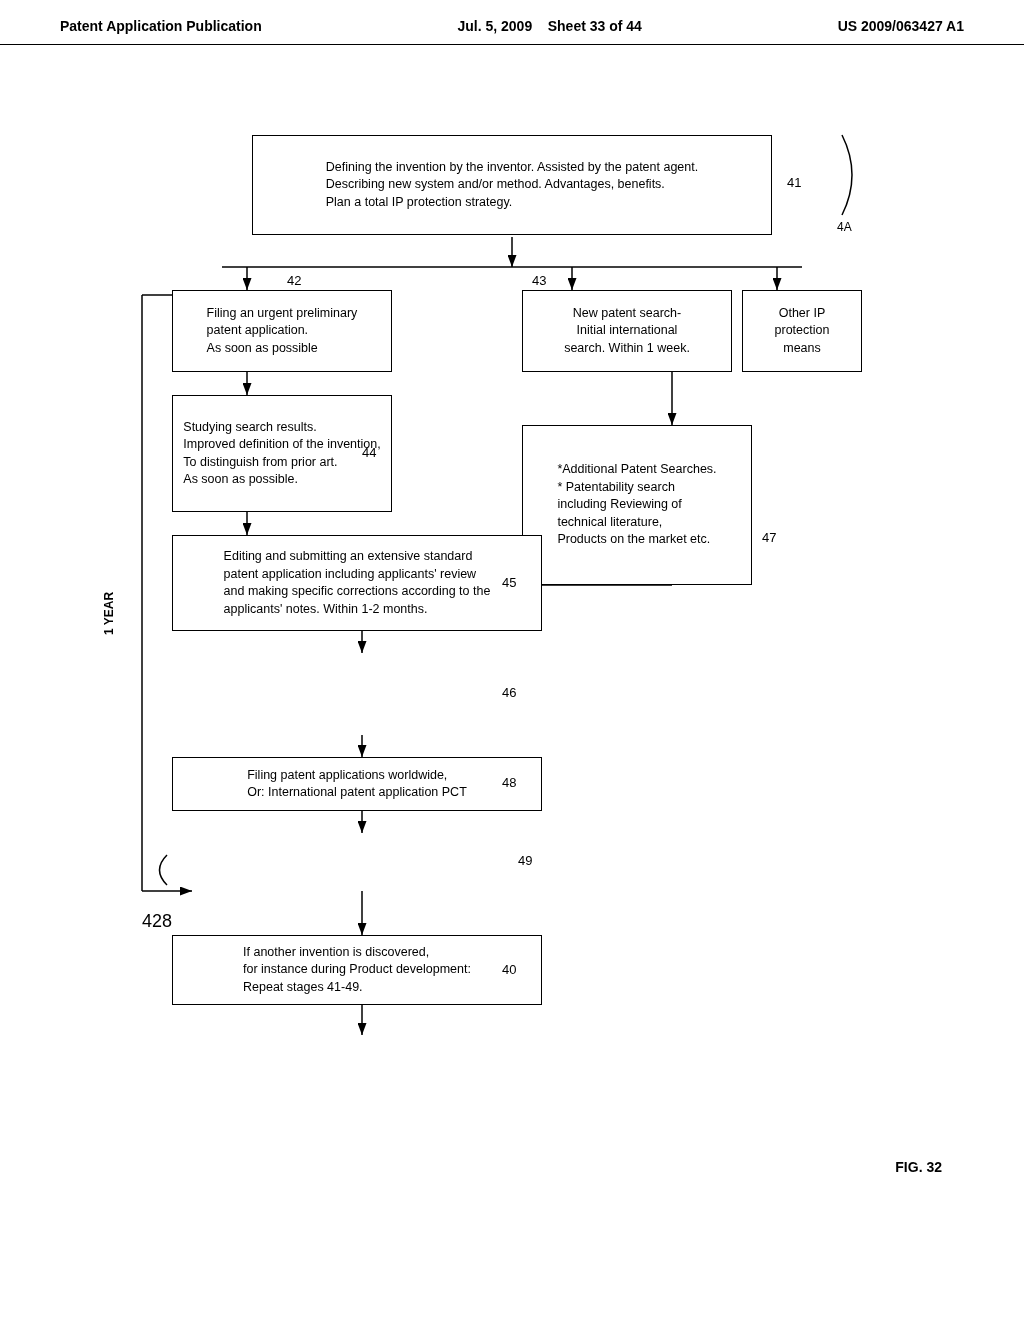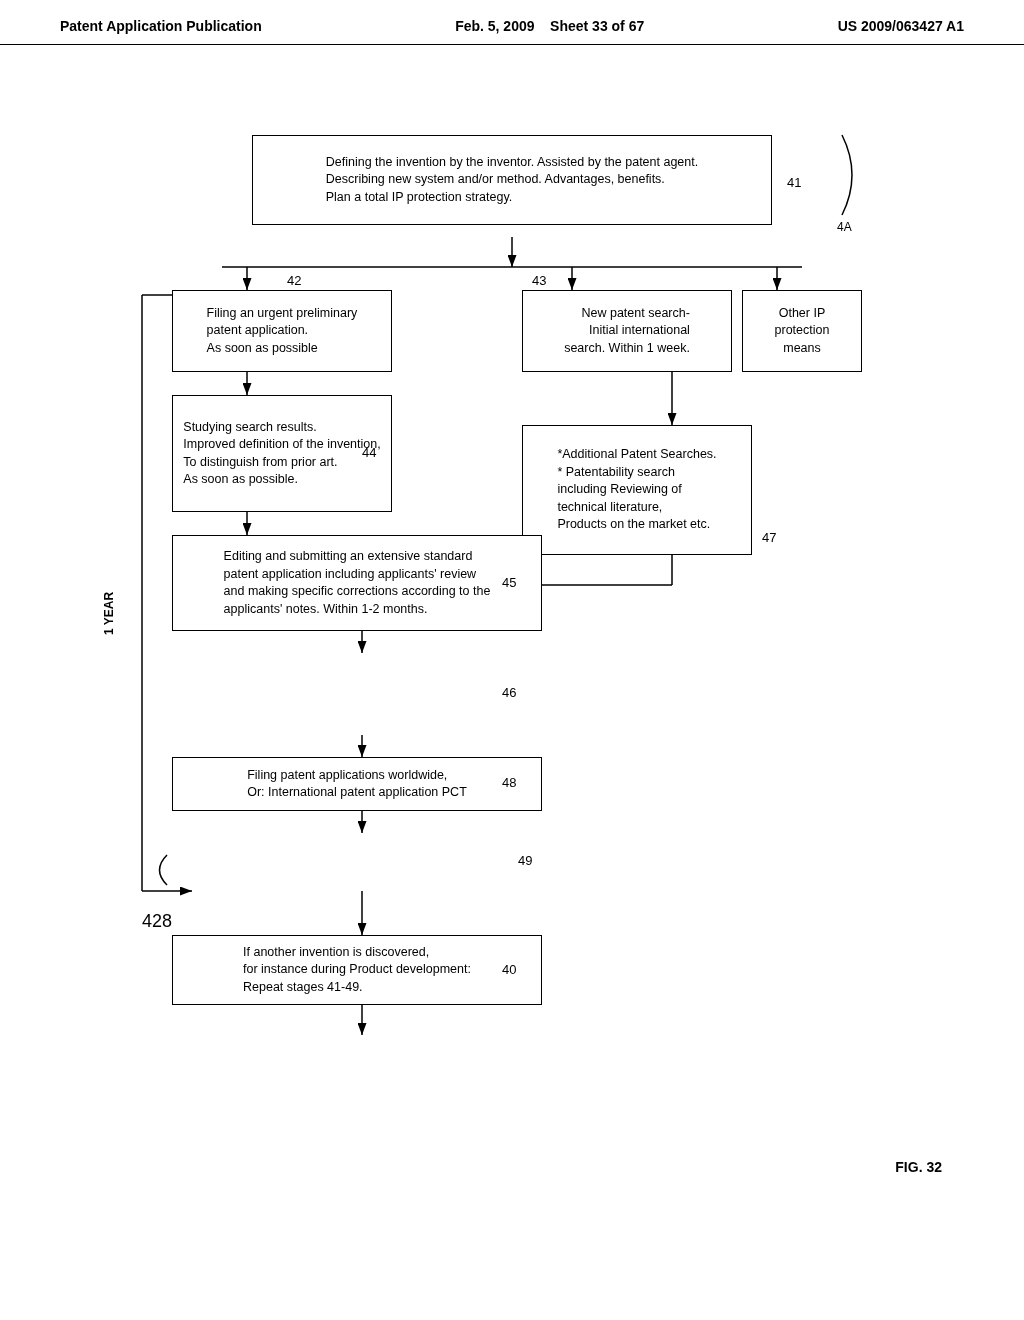--- a/index.html
+++ b/index.html
@@ -107,22 +107,22 @@
     }
   </style>
 </head>
 <body>
 
 <div class="page">
 
   <div class="header">
     <div class="header-left">Patent Application Publication</div>
     <div class="header-center">
-      <span>Feb. 5, 2009</span>&nbsp;&nbsp;&nbsp;
-      <span>Sheet 33 of 67</span>
+      <span>Jul. 5, 2009</span>&nbsp;&nbsp;&nbsp;
+      <span>Sheet 33 of 44</span>
     </div>
     <div class="header-right">US 2009/063427 A1</div>
   </div>
 
   <div class="content">
     <div class="flowchart" style="height:1150px;">
 
       <svg class="fc-svg" viewBox="0 0 860 1150" xmlns="http://www.w3.org/2000/svg">
         <defs>
           <marker id="arrowhead" markerWidth="8" markerHeight="6" refX="8" refY="3" orient="auto">
@@ -170,47 +170,47 @@
 
         <line x1="90" y1="220" x2="110" y2="220" stroke="#000" stroke-width="1.5" marker-end="url(#arrowhead)"></line>
 
         <line x1="90" y1="816" x2="110" y2="816" stroke="#000" stroke-width="1.5" marker-end="url(#arrowhead)"></line>
 
         <path d="M 85 780 Q 70 795 85 810" fill="none" stroke="#000" stroke-width="1.5"></path>
 
         <path d="M 760 60 Q 780 100 760 140" fill="none" stroke="#000" stroke-width="1.5"></path>
       </svg>
 
-      <div class="fc-box" style="left:170px; top:60px; width:520px; height:90px; text-align:left; padding: 8px 15px;">
+      <div class="fc-box" style="left:170px; top:60px; width:520px; height:100px; text-align:left; padding: 8px 15px;">
         <span>Defining the invention by the inventor. Assisted by the patent agent.<br>Describing new system and/or method. Advantages, benefits.<br>Plan a total IP protection strategy.</span>
       </div>
       <div class="fc-label" style="left:705px; top:100px;">41</div>
 
       <div class="fc-label" style="left:755px; top:145px; font-size:12px;">4A</div>
 
       <div class="fc-box" style="left:90px; top:215px; width:220px; height:82px; text-align:left; padding:6px 8px;">
         <span>Filing an urgent preliminary<br>patent application.<br>As soon as possible</span>
       </div>
       <div class="fc-label" style="left:205px; top:198px;">42</div>
 
-      <div class="fc-box" style="left:440px; top:215px; width:210px; height:82px; text-align:right; padding:6px 8px;">
+      <div class="fc-box" style="left:440px; top:215px; width:210px; height:82px; text-align:center; padding:6px 8px;">
         <span>New patent search-<br>Initial international<br>search. Within 1 week.</span>
       </div>
       <div class="fc-label" style="left:450px; top:198px;">43</div>
 
       <div class="fc-box" style="left:660px; top:215px; width:120px; height:82px; text-align:center; padding:6px 8px;">
         <span>Other IP<br>protection<br>means</span>
       </div>
 
       <div class="fc-box" style="left:90px; top:320px; width:220px; height:117px; text-align:left; padding:6px 0;">
         <span>Studying search results.<br>Improved definition of the invention,<br>To distinguish from prior art.<br>As soon as possible.</span>
       </div>
       <div class="fc-label" style="left:280px; top:370px;">44</div>
 
-      <div class="fc-box" style="left:440px; top:350px; width:230px; height:130px; text-align:left; padding:6px 8px;">
+      <div class="fc-box" style="left:440px; top:350px; width:230px; height:160px; text-align:left; padding:6px 8px;">
         <span>*Additional Patent Searches.<br>* Patentability search<br>including Reviewing of<br>technical literature,<br>Products on the market etc.</span>
       </div>
       <div class="fc-label" style="left:680px; top:455px;">47</div>
 
       <div class="fc-box" style="left:90px; top:460px; width:370px; height:96px; text-align:left; padding:6px 10px;">
         <span>Editing and submitting an extensive standard<br>patent application including applicants' review<br>and making specific corrections according to the<br>applicants' notes. Within 1-2 months.</span>
       </div>
       <div class="fc-label" style="left:420px; top:500px;">45</div>
 
       <div class="fc-label" style="left:420px; top:610px;">46</div>

